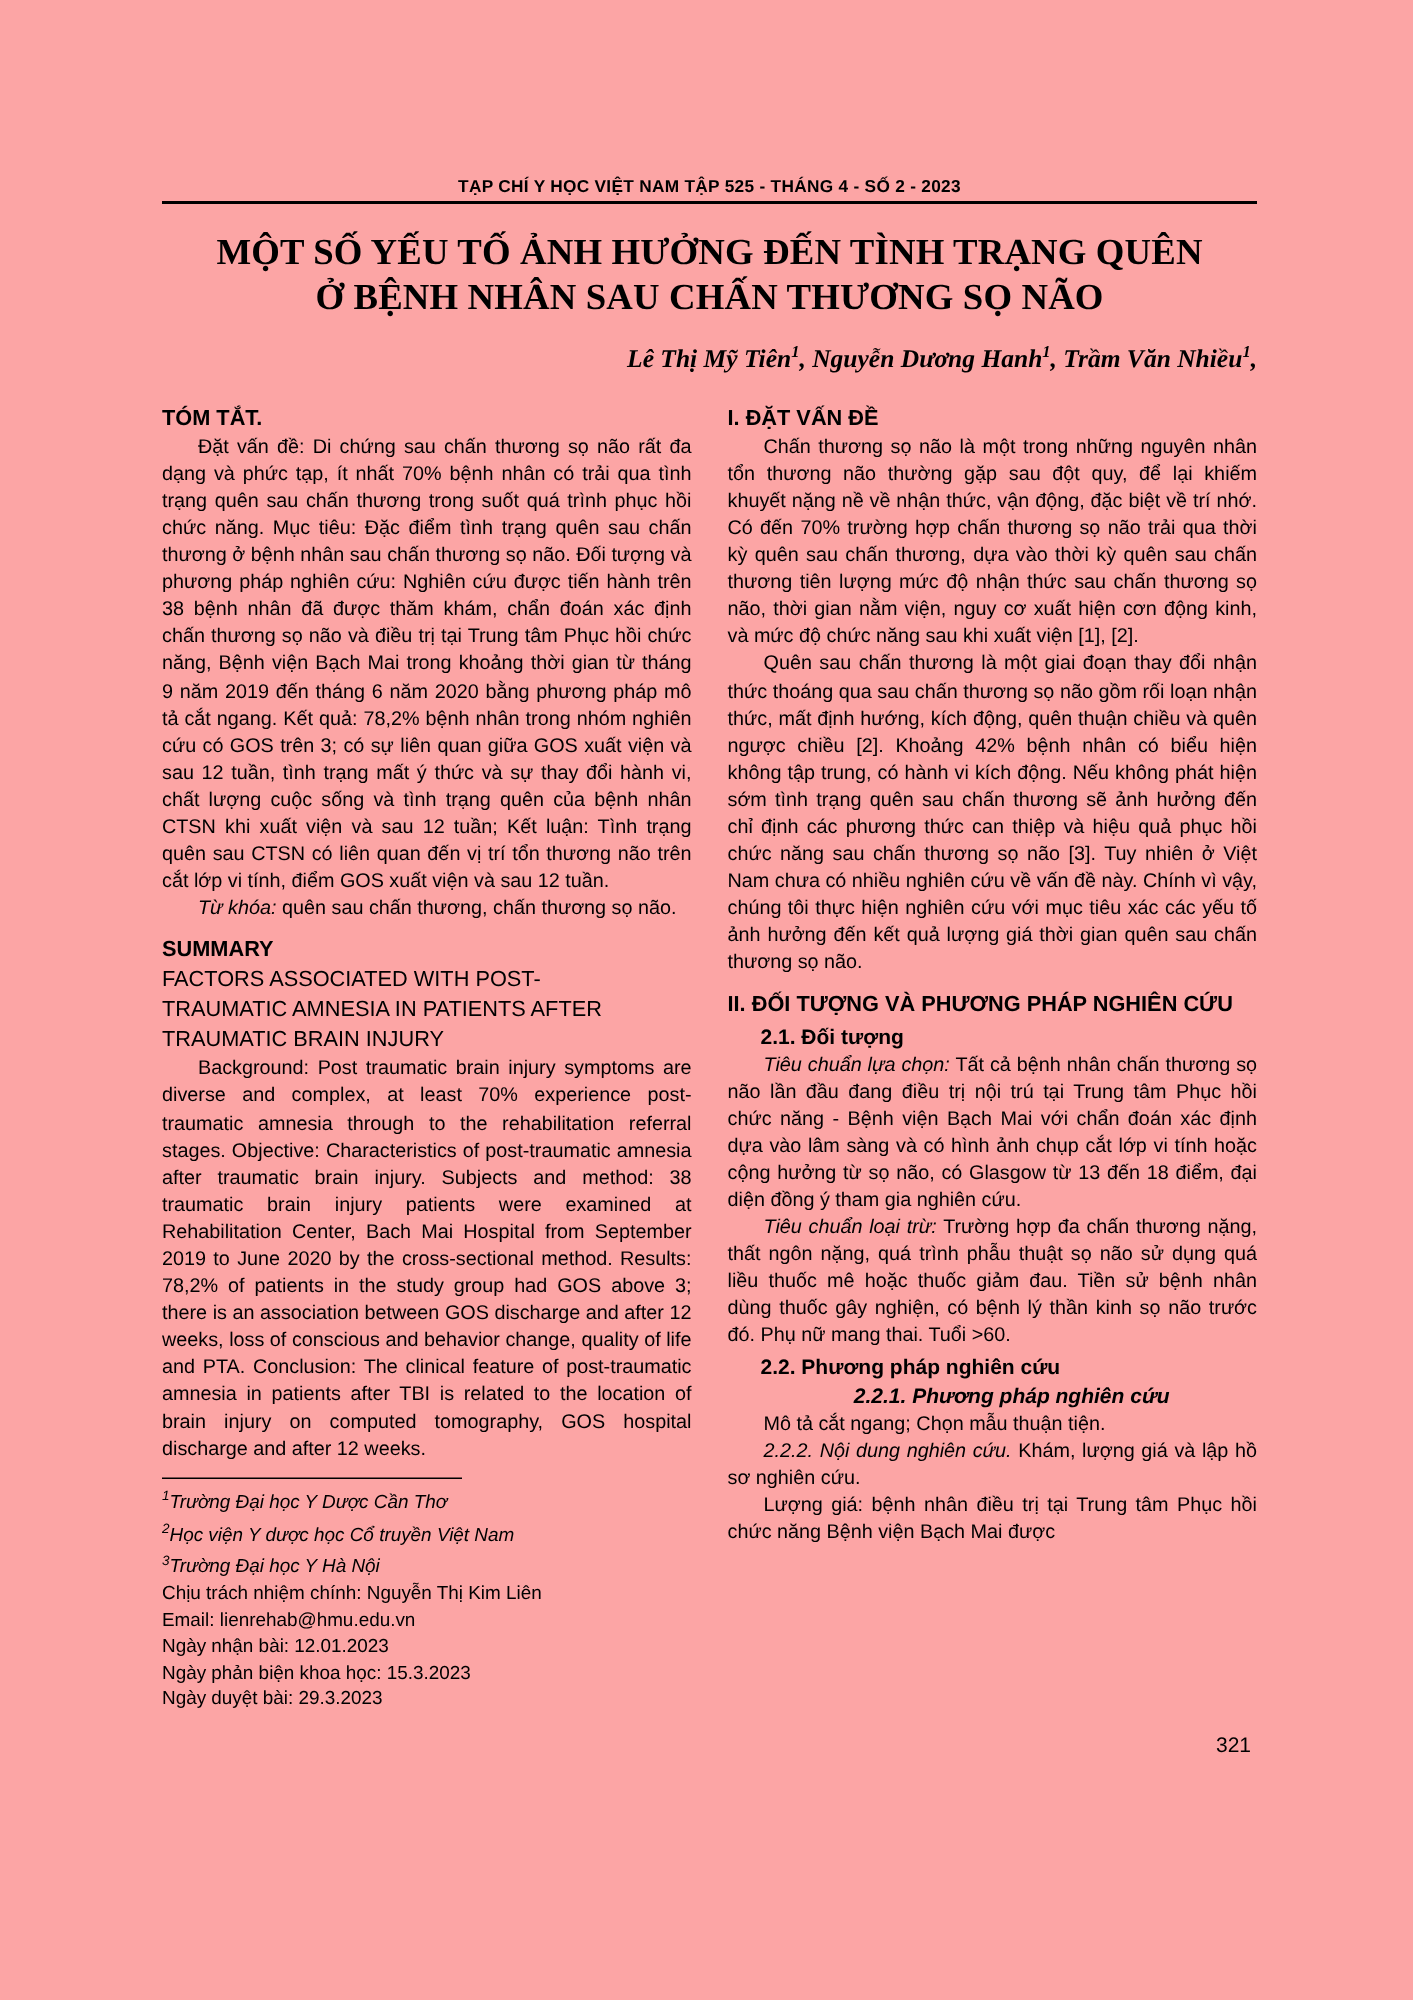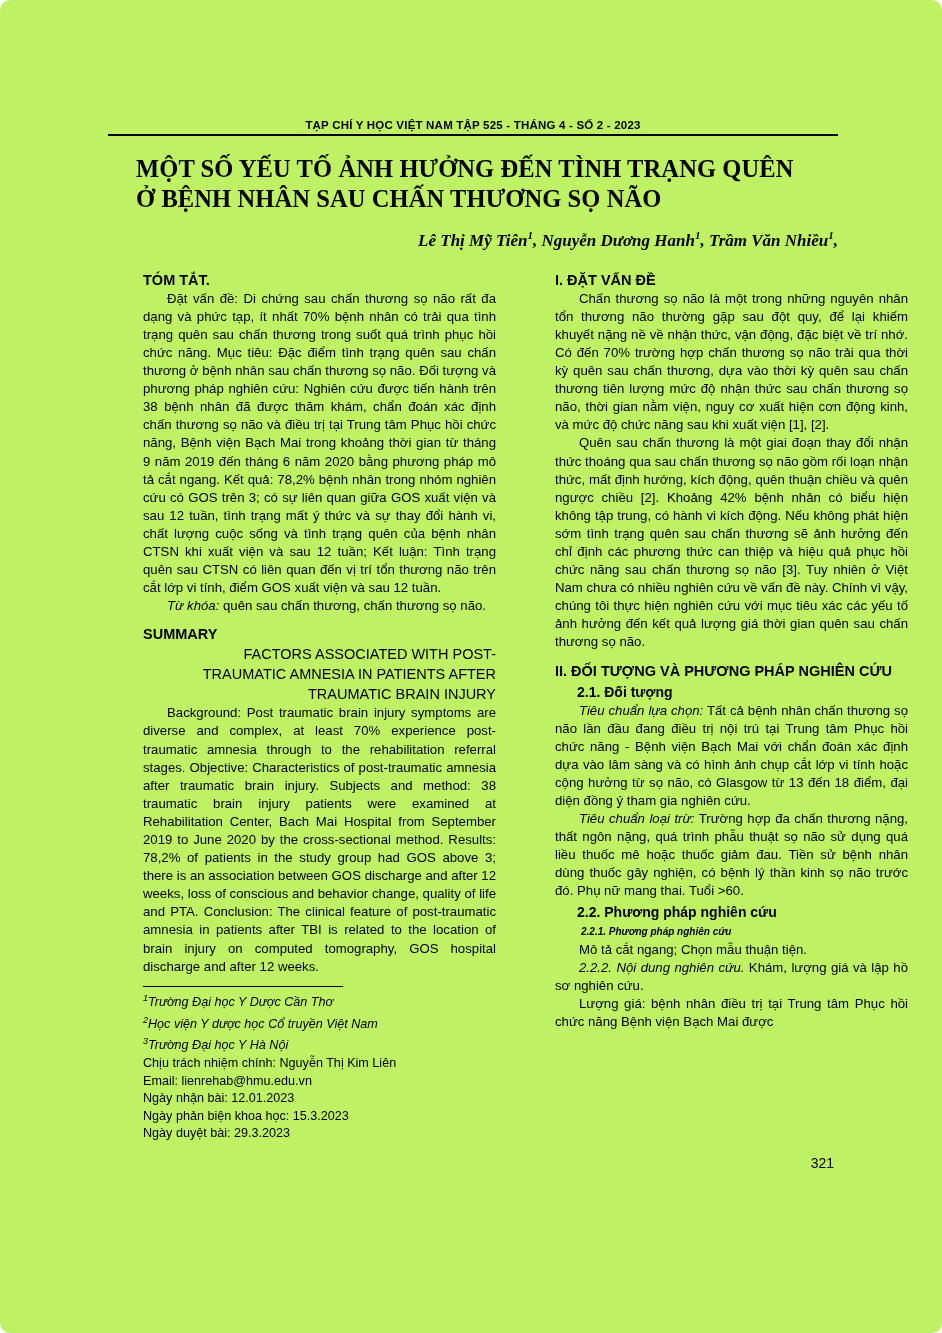--- a/index.html
+++ b/index.html
@@ -13,22 +13,21 @@
     font-family: "DejaVu Sans", sans-serif;
     color: #000000;
     position: relative;
     overflow: hidden;
   }
   .page {
     position: absolute;
     left: 0; top: 0;
     width: 942px;
     height: 1333px;
-    background: #bef264;
-    border-radius: 10px;
+    background: #fca5a5;
   }
   .content {
     position: absolute;
     left: 108px;
     top: 118px;
     width: 730px;
   }
 
   
   .runhead {
@@ -40,20 +39,21 @@
     line-height: 14px;
     padding-bottom: 2px;
   }
   .rule-thick {
     border-top: 2.6px solid #000;
     margin-bottom: 18px;
   }
 
   
   .title {
+    text-align: center;
     font-family: "Liberation Serif", serif;
     font-weight: bold;
     font-size: 24.5px;
     line-height: 30px;
     letter-spacing: 0.1px;
     margin: 0 28px 10px 28px;
   }
   .authors {
     text-align: right;
     font-family: "Liberation Serif", serif;
@@ -67,48 +67,48 @@
 
   
   .cols {
     display: flex;
     gap: 24px;
     align-items: flex-start;
   }
   .col {
     width: 353px;
     flex: 0 0 353px;
-    margin-left: 35px;
   }
 
   .h-sec {
     font-family: "Liberation Sans", sans-serif;
     font-weight: bold;
     font-size: 14.5px;
     line-height: 19px;
     margin: 5px 0 0 0;
   }
   .h-sub {
     font-family: "Liberation Sans", sans-serif;
     font-weight: bold;
     font-size: 14px;
     line-height: 19px;
     margin: 2px 0 0 22px;
   }
   .h-subsub {
     font-family: "Liberation Sans", sans-serif;
     font-weight: bold;
     font-style: italic;
-    font-size: 10px;
+    font-size: 14px;
     line-height: 19px;
     margin: 0 0 0 26px;
+    text-align: center;
   }
   .h-eng {
     font-family: "Liberation Sans", sans-serif;
-    text-align: right;
+    text-align: left;
     font-size: 14.5px;
     line-height: 19px;
     margin: 1px 0 0 0;
   }
 
   p.para {
     font-family: "Liberation Sans", sans-serif;
     font-size: 13.2px;
     line-height: 18.1px;
     text-align: justify;

